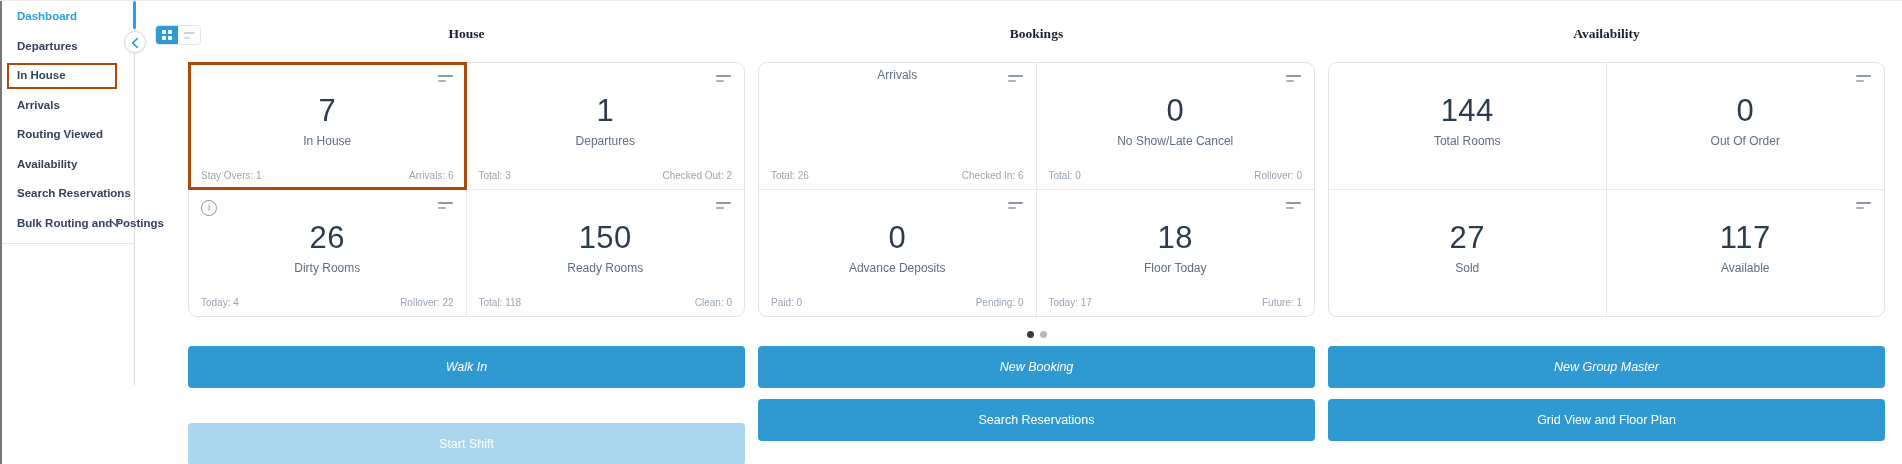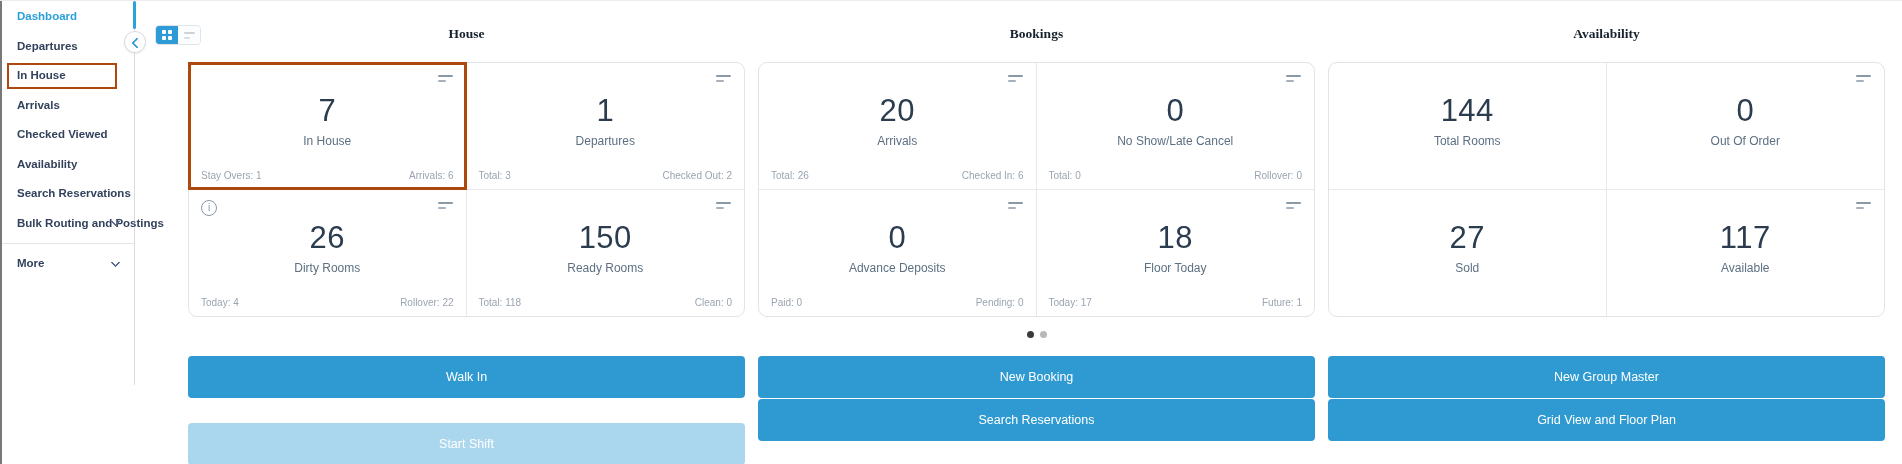--- a/index.html
+++ b/index.html
@@ -48,47 +48,43 @@
   .info-icon { position:absolute; top:10px; left:12px; width:16px; height:16px; border:1px solid #8b98a5; border-radius:50%; color:#8b98a5; font-size:10px; line-height:14px; text-align:center; cursor:pointer; }
   .info-icon::before { content:'i'; }
 
   
   .dots { position:absolute; left:758px; top:330px; width:557px; display:flex; justify-content:center; gap:6px; }
   .dot { width:7px; height:7px; border-radius:50%; background:#b9b9b9; cursor:pointer; }
   .dot.active { background:#3a3a3a; }
 
   
   .action-btn { position:absolute; width:557px; height:42px; border:none; border-radius:4px; background:#2f9ad2; color:#fff; font-size:12.5px; font-family:"Liberation Sans", sans-serif; cursor:pointer; }
-  .r1 { top:355px; } .r2 { top:398px; }
+  .r1 { top:345px;font-style:italic; } .r2 { top:398px; }
   .action-btn.disabled { background:#abd7ee; cursor:default;margin-top:24px; }
 </style>
 </head>
 <body>
 
 <div class="canvas">
   <div class="window-edge"></div>
 
   <div class="sidebar">
     <div class="sb-scroll"></div>
     <div class="sb-item active">Dashboard</div>
     <div class="sb-item">Departures</div>
     <div class="sb-item boxed">In House</div>
     <div class="sb-item">Arrivals</div>
-    <div class="sb-item">Checked Viewed</div>
+    <div class="sb-item">Routing Viewed</div>
     <div class="sb-item">Availability</div>
     <div class="sb-item">Search Reservations</div>
     <div class="sb-item">
       <span>Bulk Routing and Postings</span>
       <span class="chev"></span>
     </div>
     <div class="sb-divider"></div>
-    <div class="sb-item">
-      <span>More</span>
-      <span class="chev"></span>
-    </div>
   </div>
 
   <div class="collapse-btn" title=""></div>
 
   <div class="view-toggle">
     <div class="vt-seg active">
       <span class="grid-glyph"></span>
     </div>
     <div class="vt-seg">
       <span class="list-glyph"></span>
@@ -135,21 +131,20 @@
       <div class="foot">
         <span>Total: 118</span>
         <span>Clean: 0</span>
       </div>
     </div>
   </div>
 
   <div class="panel c1">
     <div class="cell b-r b-b">
       <span class="menu-icon"></span>
-      <div class="num">20</div>
       <div class="lbl">Arrivals</div>
       <div class="foot">
         <span>Total: 26</span>
         <span>Checked In: 6</span>
       </div>
     </div>
     <div class="cell b-b">
       <span class="menu-icon"></span>
       <div class="num">0</div>
       <div class="lbl">No Show/Late Cancel</div>

